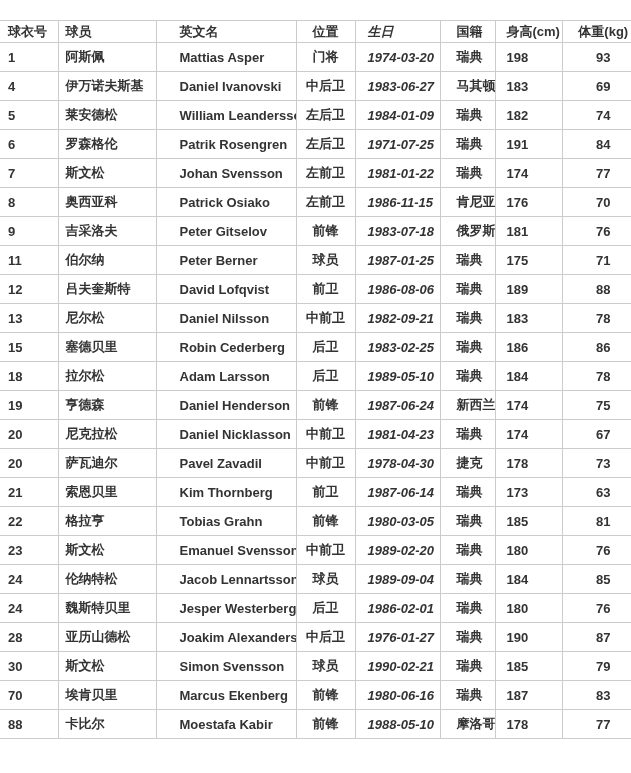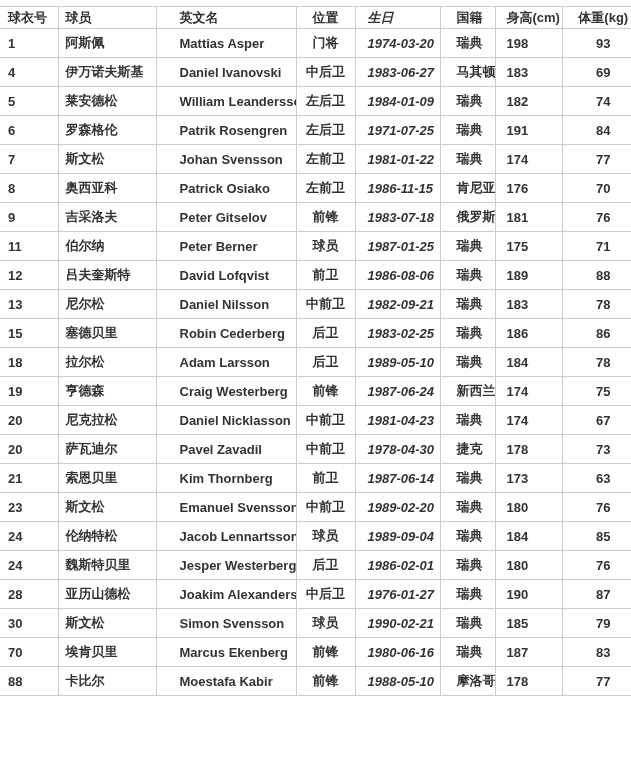--- a/index.html
+++ b/index.html
@@ -10,21 +10,21 @@
     width: 631px;
     height: 773px;
     background: #ffffff;
     overflow: hidden;
     font-family: "Liberation Sans", "DejaVu Sans", sans-serif;
   }
   .roster-table {
     width: 631px;
     table-layout: fixed;
     border-collapse: collapse;
-    margin-top: 6px;
+    margin-top: 20px;
     border-top: 1px solid #cccccc;
     font-size: 13px;
     font-weight: 700;
     color: #333333;
   }
   .roster-table th,
   .roster-table td {
     border-bottom: 1px solid #cccccc;
     border-right: 1px solid #cccccc;
     text-align: left;
@@ -203,21 +203,21 @@
         <td>Adam Larsson</td>
         <td>后卫</td>
         <td>1989-05-10</td>
         <td>瑞典</td>
         <td>184</td>
         <td>78</td>
       </tr>
       <tr>
         <td>19</td>
         <td>亨德森</td>
-        <td>Craig Westerberg</td>
+        <td>Daniel Henderson</td>
         <td>前锋</td>
         <td>1987-06-24</td>
         <td>新西兰</td>
         <td>174</td>
         <td>75</td>
       </tr>
       <tr>
         <td>20</td>
         <td>尼克拉松</td>
         <td>Daniel Nicklasson</td>
@@ -241,20 +241,30 @@
         <td>21</td>
         <td>索恩贝里</td>
         <td>Kim Thornberg</td>
         <td>前卫</td>
         <td>1987-06-14</td>
         <td>瑞典</td>
         <td>173</td>
         <td>63</td>
       </tr>
       <tr>
+        <td>22</td>
+        <td>格拉亨</td>
+        <td>Tobias Grahn</td>
+        <td>前锋</td>
+        <td>1980-03-05</td>
+        <td>瑞典</td>
+        <td>185</td>
+        <td>81</td>
+      </tr>
+      <tr>
         <td>23</td>
         <td>斯文松</td>
         <td>Emanuel Svensson</td>
         <td>中前卫</td>
         <td>1989-02-20</td>
         <td>瑞典</td>
         <td>180</td>
         <td>76</td>
       </tr>
       <tr>

